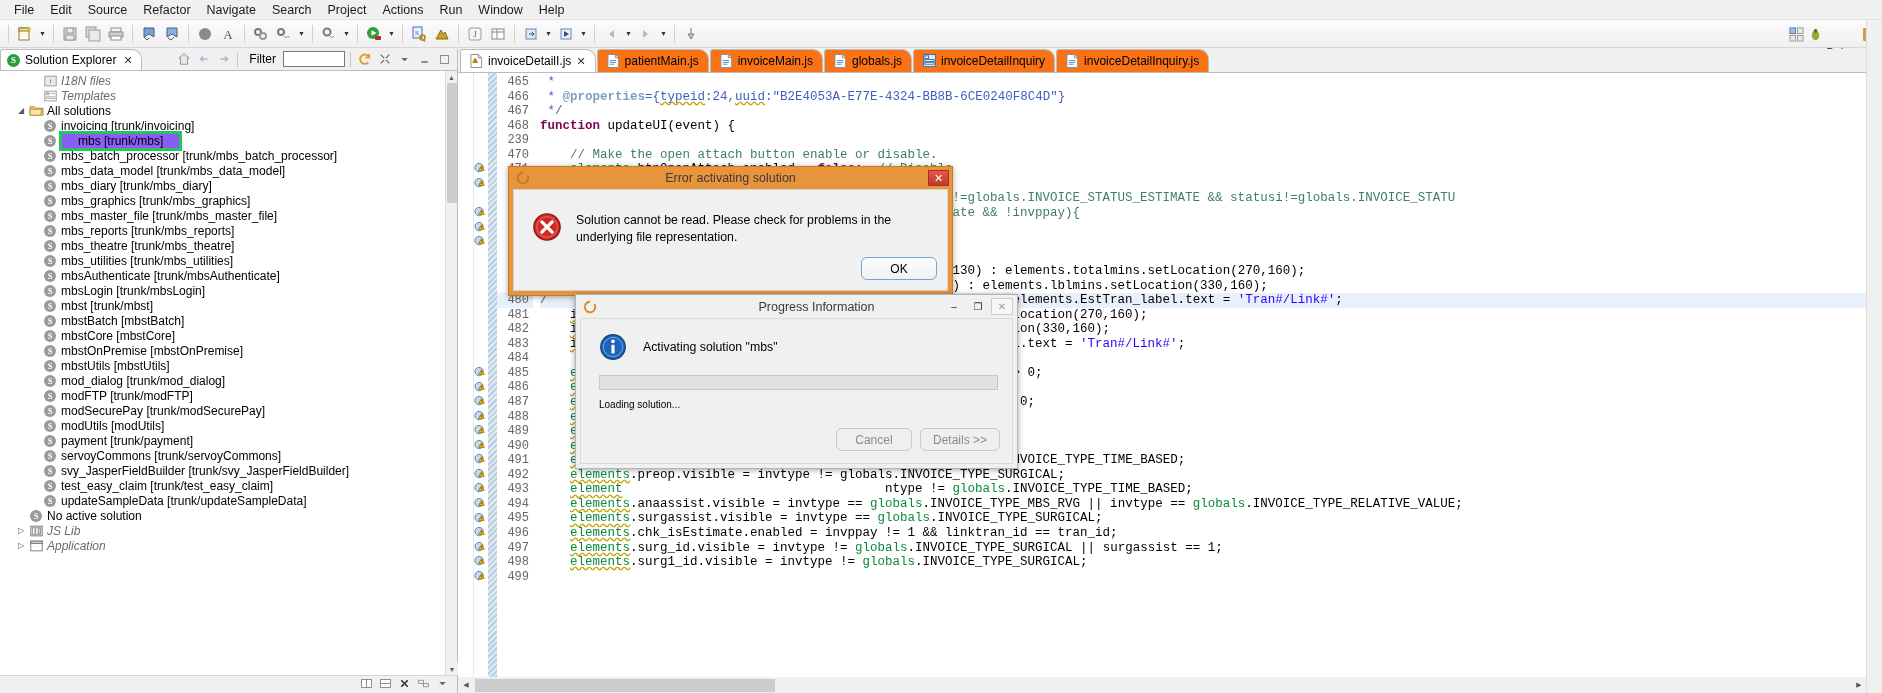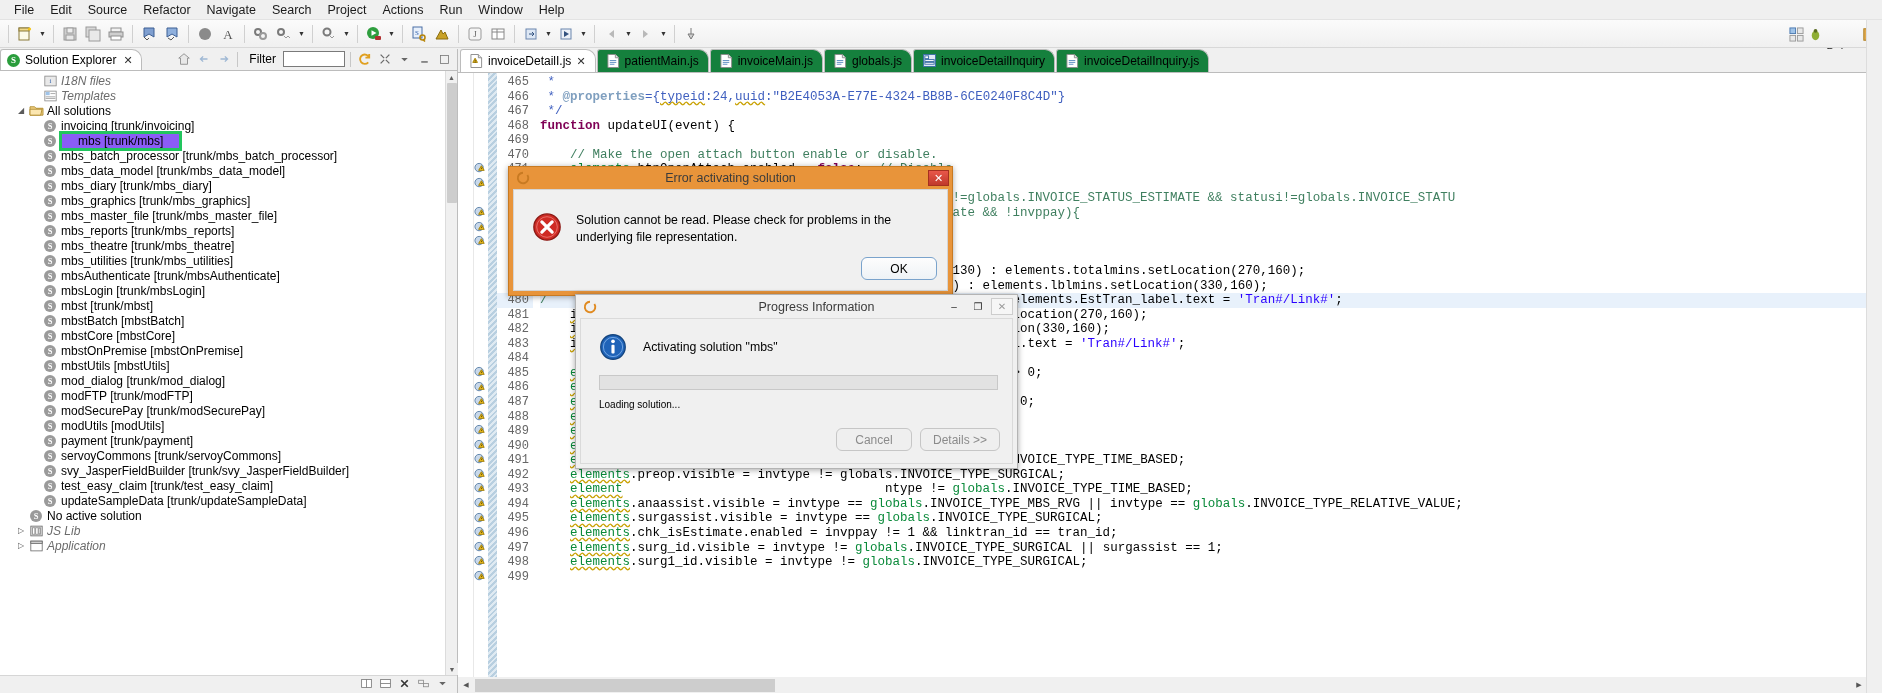--- a/index.html
+++ b/index.html
@@ -116,21 +116,21 @@
   
   .editorarea { flex: 1; position: relative; background: #fff; }
   .ed-tabbar {
     height: 24px; background: #f0f0f0; display: flex; align-items: flex-end;
     border-bottom: 1px solid #bcbcbc; padding-left: 2px;
   }
   .ed-tab {
     display: flex; align-items: center; gap: 5px;
     height: 23px; padding: 0 9px;
     border: 1px solid #bcbcbc; border-bottom: none; border-radius: 3px 10px 0 0;
-    background: #15803d; font-size: 12px; margin-right: 1px;
+    background: #f97316; font-size: 12px; margin-right: 1px;
   }
   .ed-tab.active { background: #fff; }
   .ed-tab .xmark { font-size: 11px; color: #333; }
   .fileicon { width: 13px; height: 14px; position: relative; }
 
   .codepane { position: absolute; top: 24px; left: 0; right: 15px; bottom: 16px; background: #fff; overflow: hidden;}
   .ruler { position:absolute; top:0; left:0; width: 16px; height: 100%; background: #fff; border-right: 1px solid #e8e8e8;}
   .annocol { position:absolute; top:0; left:16px; width: 14px; height: 100%; }
   .gutter-strip { position:absolute; top:0; left:30px; width: 9px; height:100%;
     background: repeating-linear-gradient(135deg,#b8cfe0 0 2px,#dfeaf2 2px 4px); }
@@ -912,21 +912,21 @@
                 <path d="M5 9l3-5 3 5z" fill="#f0c020" stroke="#a07c00"></path>
                 <rect x="7.6" y="6" width="0.8" height="1.6" fill="#4a3a00"></rect>
               </svg></span>
           </div>
         <div class="gutter-strip"></div>
         <div class="linenos" id="linenos">
             <div class="lnum">465</div>
             <div class="lnum">466</div>
             <div class="lnum">467</div>
             <div class="lnum">468</div>
-            <div class="lnum">469</div>
+            <div class="lnum">239</div>
             <div class="lnum">470</div>
             <div class="lnum">471</div>
             <div class="lnum">472</div>
             <div class="lnum">473</div>
             <div class="lnum">474</div>
             <div class="lnum">475</div>
             <div class="lnum">476</div>
             <div class="lnum">477</div>
             <div class="lnum">478</div>
             <div class="lnum">479</div>

